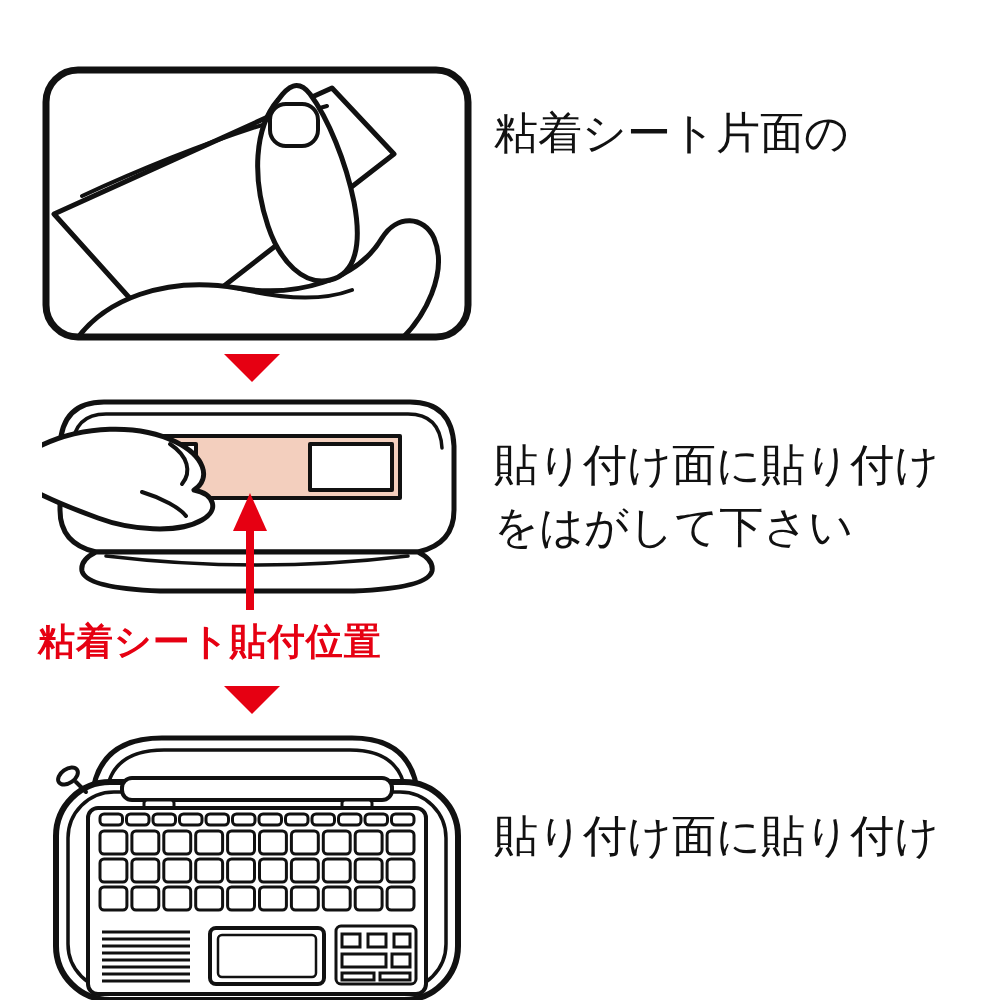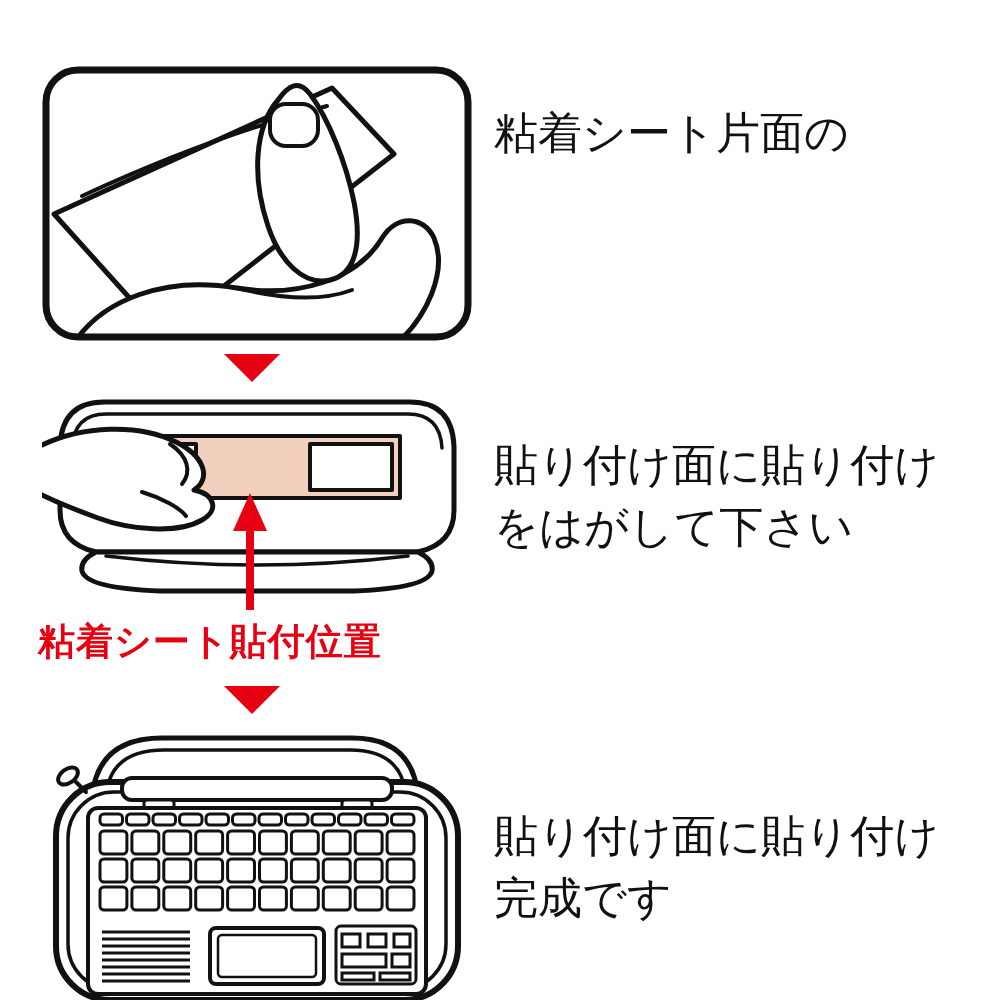--- a/index.html
+++ b/index.html
@@ -170,16 +170,15 @@
           <rect x="350" y="220" width="18" height="13"></rect>
           <rect x="300" y="239" width="32" height="7"></rect>
           <rect x="338" y="239" width="30" height="7"></rect>
         </g>
       </g>
     </svg>
   </figure>
 
   <div class="caption caption3">
     <div>貼り付け面に貼り付け</div>
-    <div>完成です</div>
   </div>
 
 </div>
 
 </body></html>

